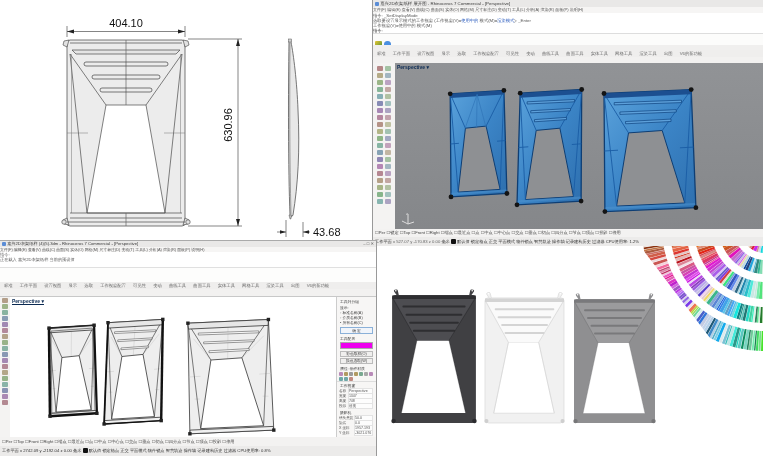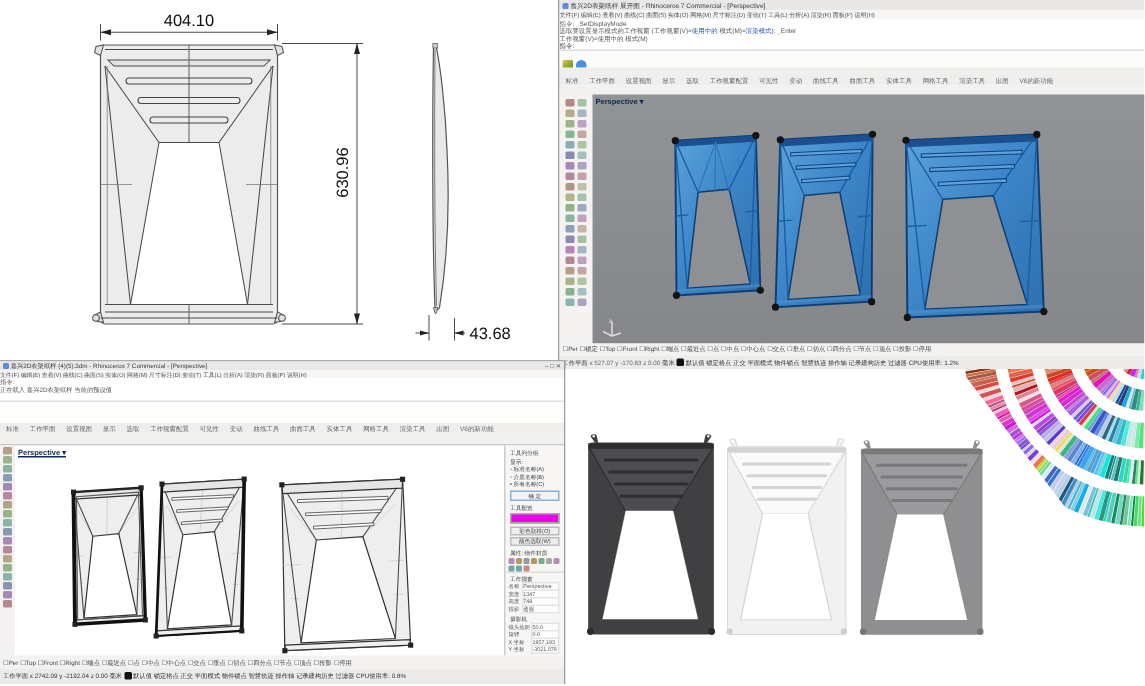--- a/index.html
+++ b/index.html
@@ -1,20 +1,20 @@
 <!DOCTYPE html>
 <html><head><meta charset="utf-8"><style>
 * { margin:0; padding:0; box-sizing:border-box; }
 body { width:763px; height:457px; background:#fff; font-family:"Liberation Sans",sans-serif; overflow:hidden; position:relative; }
 .win { position:absolute; background:#fff; }
 i { display:inline-block; vertical-align:middle; border-radius:1px; }
 .bar { overflow:hidden; white-space:nowrap; }
 </style></head><body>
 
-<div class="win" style="left:0;top:0;width:372px;height:240px;">
+<div class="win" style="left:0;top:10px;width:372px;height:240px;">
 <svg width="372" height="240" viewBox="0 0 372 240" style="position:absolute;left:0;top:0">
       <g stroke="#555" fill="#ececec" stroke-width="0.8">
         <rect x="67" y="30" width="118" height="186" rx="3"></rect>
       </g>
       <g stroke="#555" fill="#e2e2e2" stroke-width="0.7">
         <path d="M67 37 L63 35 L64 31 L69 30Z"></path>
         <path d="M185 37 L189 35 L188 31 L183 30Z"></path>
         <path d="M67 208 L63 210 L64 214 L69 215Z"></path>
         <path d="M185 208 L189 210 L188 214 L183 215Z"></path>
         <circle cx="64" cy="212" r="2.2"></circle>

